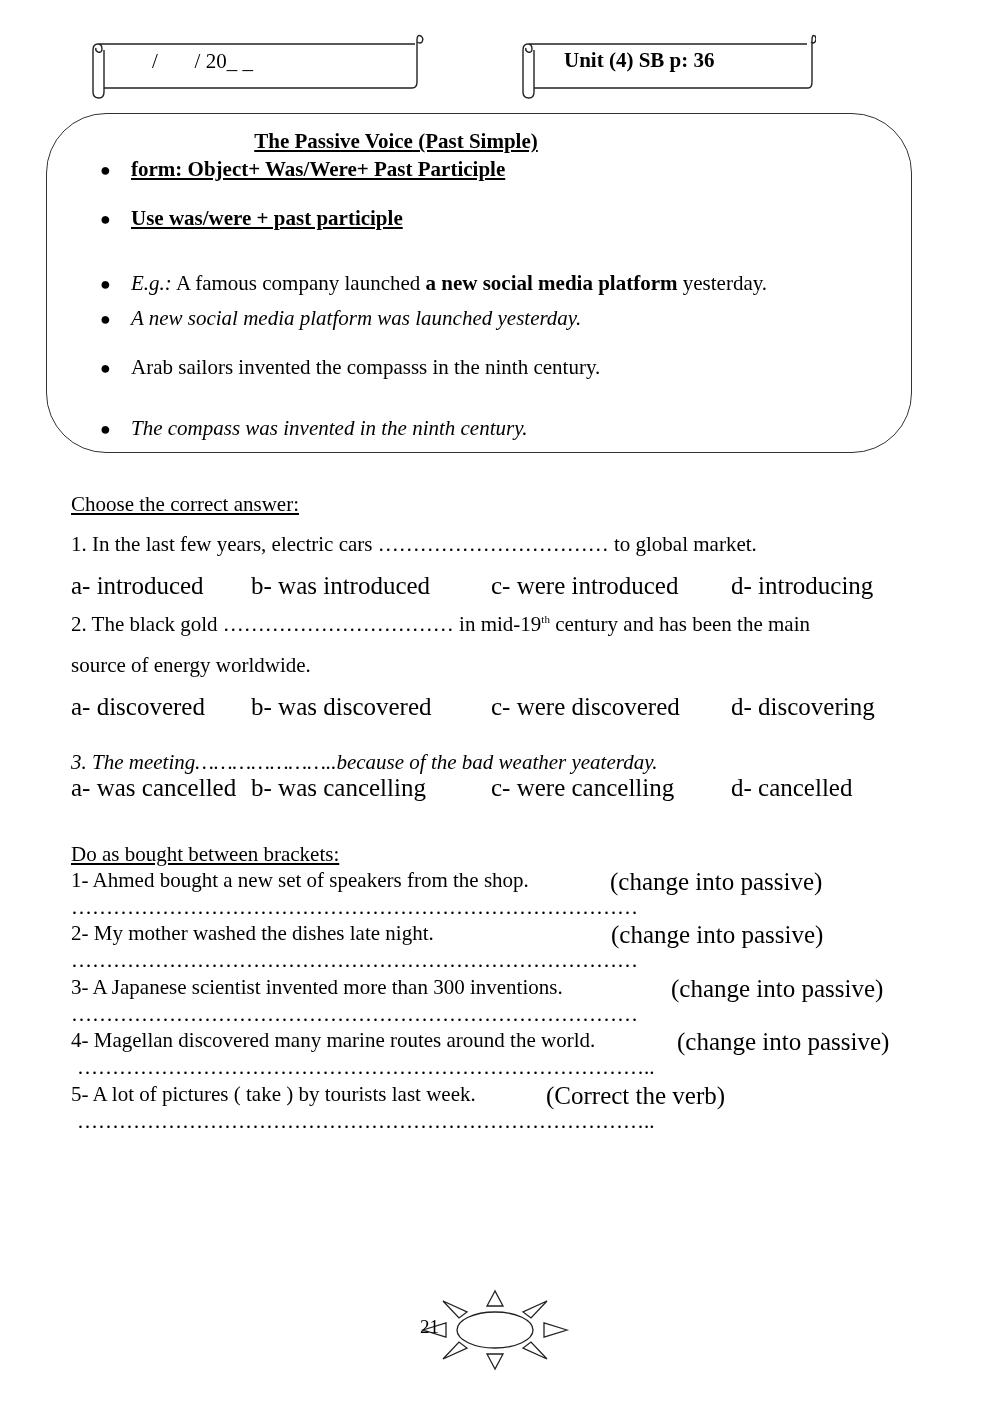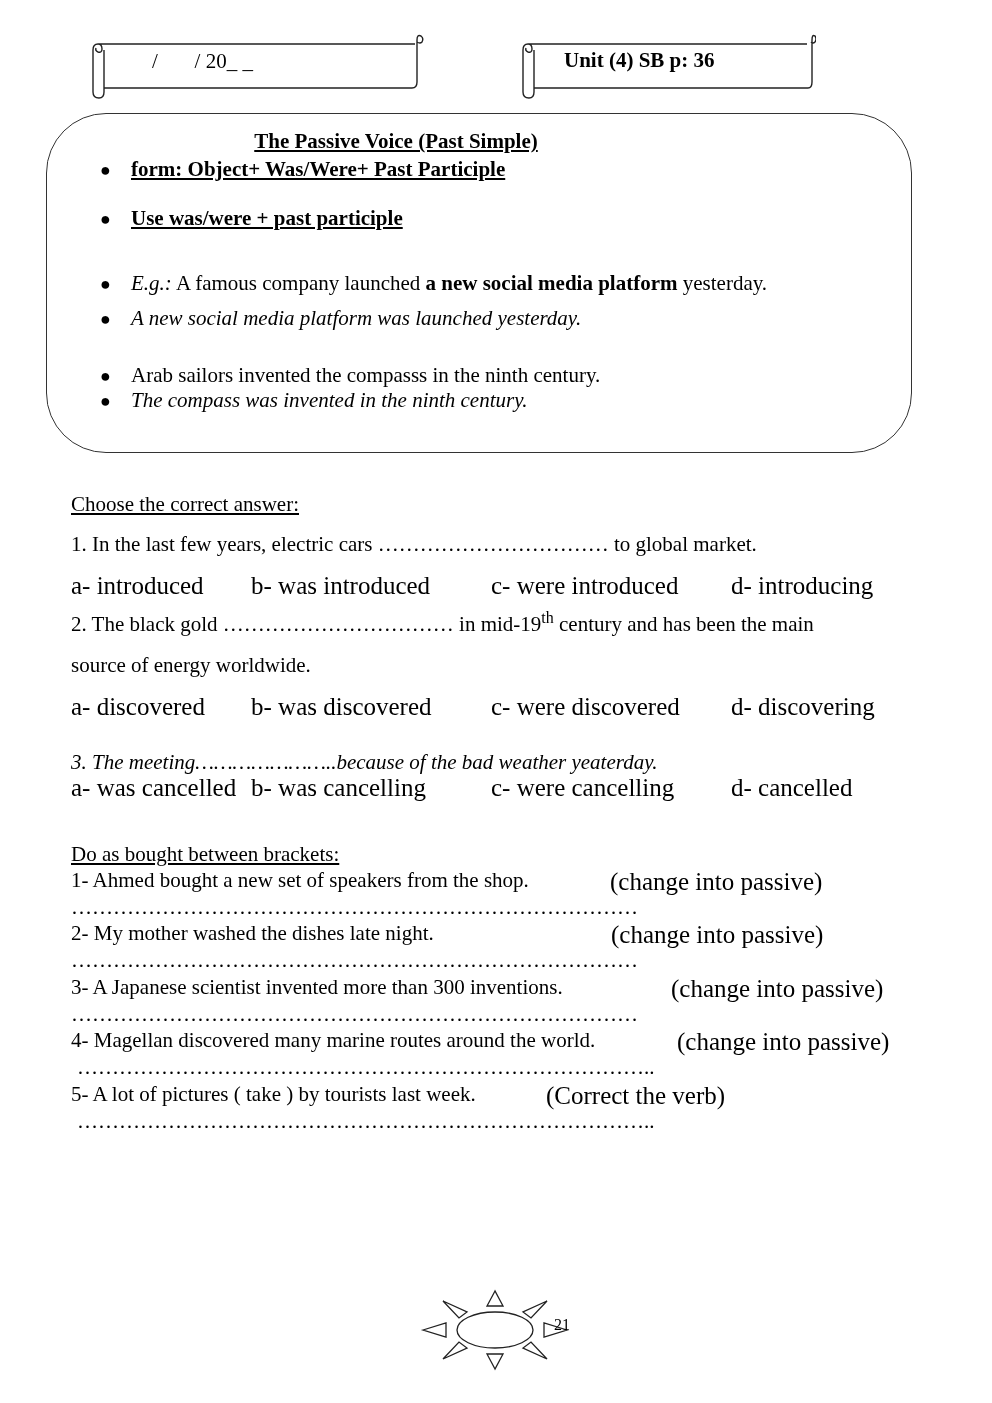--- a/index.html
+++ b/index.html
@@ -28,25 +28,25 @@
       position: absolute; left: 100px; font-size: 21px; white-space: nowrap;
     }
     .rule .bullet { display: inline-block; width: 31px; font-size: 18px; }
     .u { text-decoration: underline; font-weight: bold; }
     .it { font-style: italic; }
     .b { font-weight: bold; }
 
     .line { position: absolute; left: 71px; font-size: 21px; white-space: nowrap; }
     .heading { font-weight: normal; text-decoration: underline; }
     .opt { position: absolute; font-size: 25px; white-space: nowrap; }
-    sup { font-size: 16px; line-height: 0; }
+    sup { font-size: 11px; line-height: 0; }
 
     #page-num { position: absolute; left: 420px; top: 1288px; width: 150px; height: 84px; }
     #page-num .num {
-      position: absolute; left: 0; width: 150px; top: 28px; text-align: right; font-size: 16px;
+      position: absolute; left: 0; width: 150px; top: 28px; text-align: left; font-size: 19px;
     }
   </style>
 </head>
 <body>
 
 <div class="scroll" id="date-scroll">
   <svg width="335" height="68">
     <path d="M8 12 L325 12 M8 12 Q3 12 3 18 L3 60 Q3 66 9 66 Q14 66 14 60 L14 56 L322 56 Q327 56 327 50 L327 8 Q327 2 331 4 Q334 6 332 10 Q330 12 327 10 M8 12 Q12 12 12 17 Q12 21 8 20 Q5 19 6 16 M14 56 L14 18" fill="none" stroke="#222" stroke-width="1.4"></path>
   </svg>
   <span class="txt">/       / 20_ _</span>
@@ -67,24 +67,24 @@
 </div>
 <div class="rule" style="top:206px;">
   <span class="bullet">●</span><span class="u">Use was/were + past participle</span>
 </div>
 <div class="rule" style="top:243px;margin-top:28px;">
   <span class="bullet">●</span><span class="it">E.g.:</span><span> A famous company launched </span><span class="b">a new social media platform</span><span> yesterday.</span>
 </div>
 <div class="rule" style="top:306px;">
   <span class="bullet">●</span><span class="it">A new social media platform was launched yesterday.</span>
 </div>
-<div class="rule" style="top:355px;margin-top:8px;">
+<div class="rule" style="top:355px;">
   <span class="bullet">●</span><span>Arab sailors invented the compasss in the ninth century.</span>
 </div>
-<div class="rule" style="top:388px;">
+<div class="rule" style="top:416px;">
   <span class="bullet">●</span><span class="it">The compass was invented in the ninth century.</span>
 </div>
 
 <div class="line heading" style="top:492px;">Choose the correct answer:</div>
 
 <div class="line" style="top:532px;">1.  In the last few years, electric cars …………………………… to global market.</div>
 <div>
   <span class="opt" style="left:71px; top:572px;">a- introduced</span>
   <span class="opt" style="left:251px; top:572px;">b- was introduced</span>
   <span class="opt" style="left:491px; top:572px;">c- were introduced</span>

